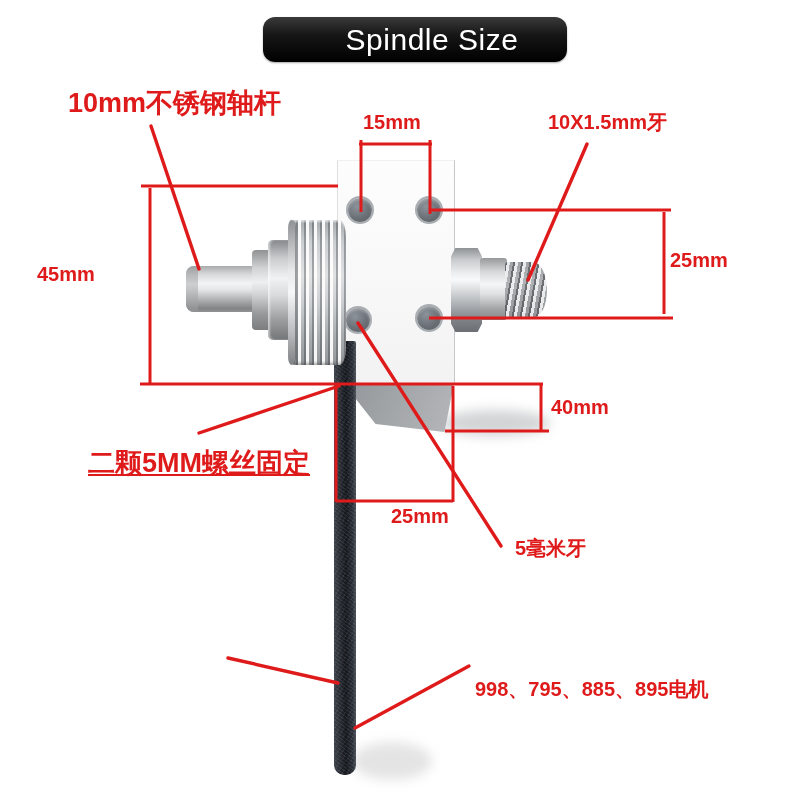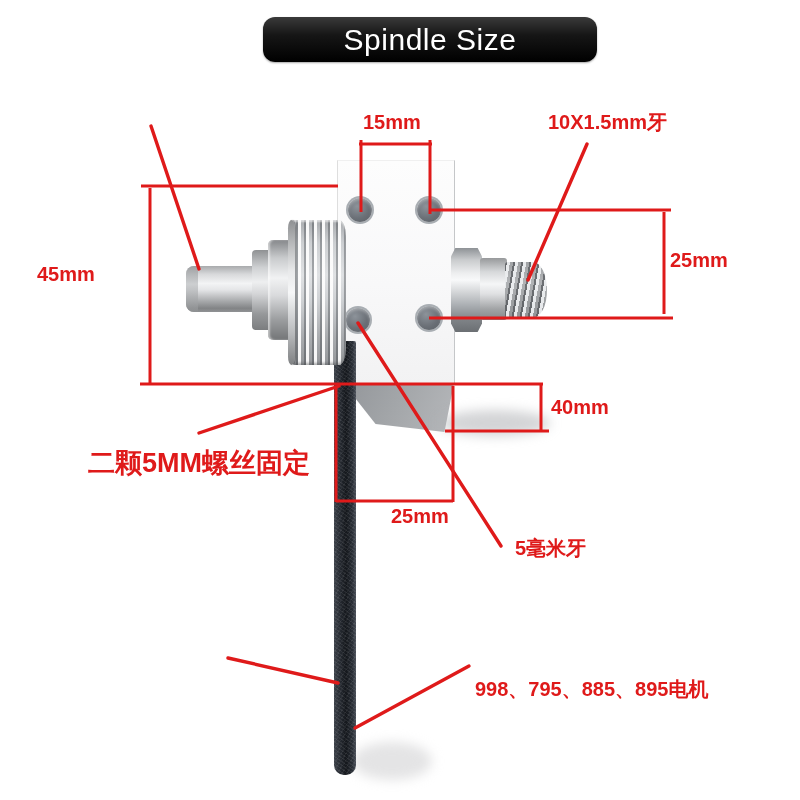--- a/index.html
+++ b/index.html
@@ -2,24 +2,25 @@
 <html><head>
 <meta charset="utf-8">
 <style>
   html,body{margin:0;padding:0;background:#ffffff;}
   #canvas{
     position:relative;width:800px;height:800px;background:#ffffff;
     overflow:hidden;font-family:"Liberation Sans","DejaVu Sans",sans-serif;
   }
   
   .banner{
-    position:absolute;left:263px;top:17px;width:334px;height:45px;
+    position:absolute;left:263px;top:17px;width:270px;height:45px;
     background:linear-gradient(180deg,#3a3a3a 0%,#161616 40%,#000 100%);
     border-radius:12px;display:flex;align-items:center;justify-content:center;
     box-shadow:0 1px 2px rgba(0,0,0,.35);
+    padding-left:34px;
   }
   .banner span{color:#fff;font-size:30px;letter-spacing:.5px;}
   
   .lbl{position:absolute;color:#df1a1a;font-weight:bold;white-space:nowrap;}
   .f26{font-size:20px;}
   .f27{font-size:27px;}
   
   .block{
     position:absolute;left:337px;top:160px;width:116px;height:224px;
     background:linear-gradient(180deg,#fdfdfd 0%,#f8f8f9 55%,#f2f2f3 100%);
@@ -155,23 +156,24 @@
       <line x1="336" y1="387" x2="336" y2="502"></line>
       <line x1="453" y1="386" x2="453" y2="502"></line>
       <line x1="336" y1="501" x2="453" y2="501"></line>
     </g>
   </svg>
 
   <div class="banner">
     <span>Spindle Size</span>
   </div>
 
+  <div class="lbl f27" style="left:68px;top:85px;">10mm不锈钢轴杆</div>
   <div class="lbl f26" style="left:363px;top:111px;">15mm</div>
   <div class="lbl f26" style="left:548px;top:109px;">10X1.5mm牙</div>
   <div class="lbl f26" style="left:37px;top:263px;">45mm</div>
   <div class="lbl f26" style="left:670px;top:249px;">25mm</div>
   <div class="lbl f26" style="left:551px;top:396px;">40mm</div>
-  <div class="lbl f27" style="left:88px;top:445px;">二颗5MM螺丝固定</div>
+  <div class="lbl f27" style="left:88px;top:445px;text-decoration:underline;">二颗5MM螺丝固定</div>
   <div class="lbl f26" style="left:391px;top:505px;">25mm</div>
   <div class="lbl f26" style="left:515px;top:535px;">5毫米牙</div>
   <div class="lbl f26" style="left:475px;top:676px;">998、795、885、895电机</div>
 
 </div>
 
 </body></html>

